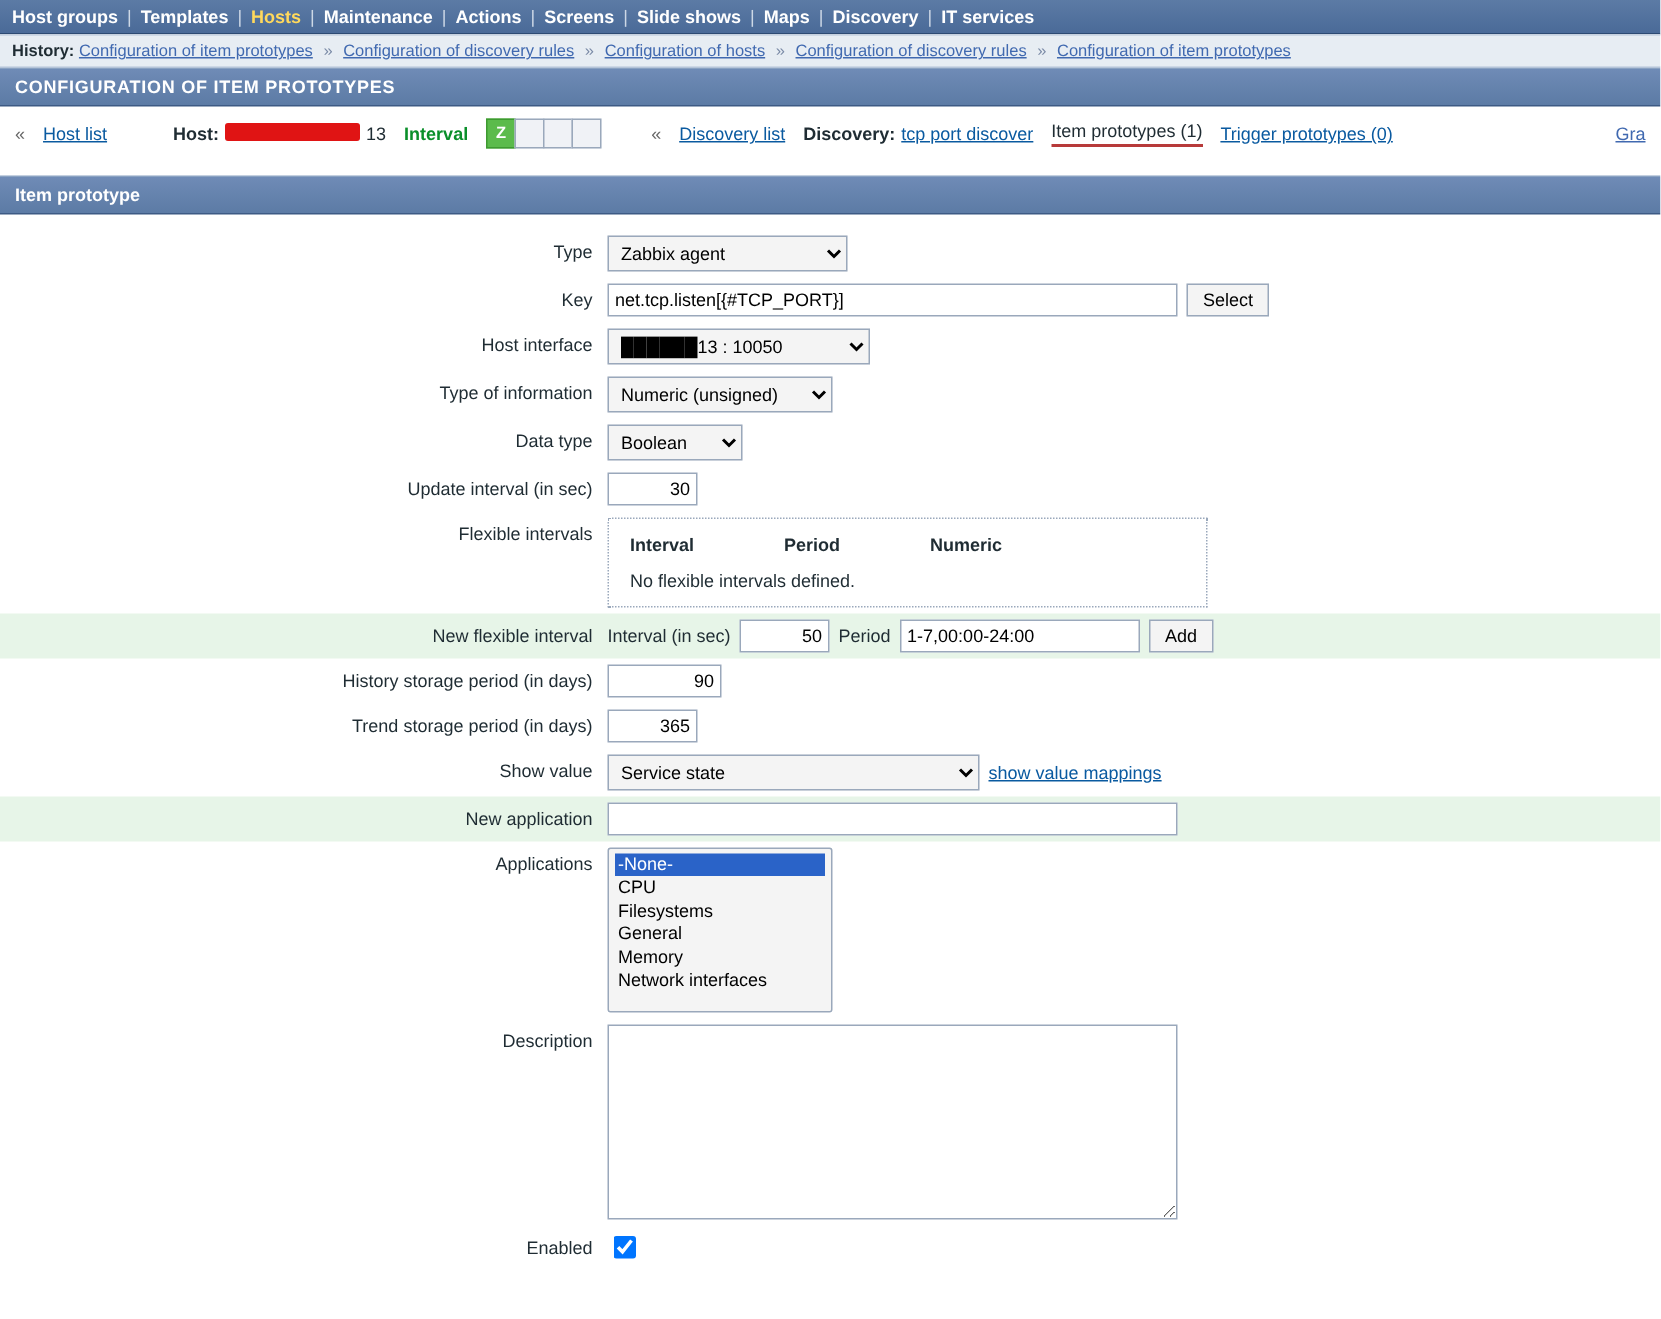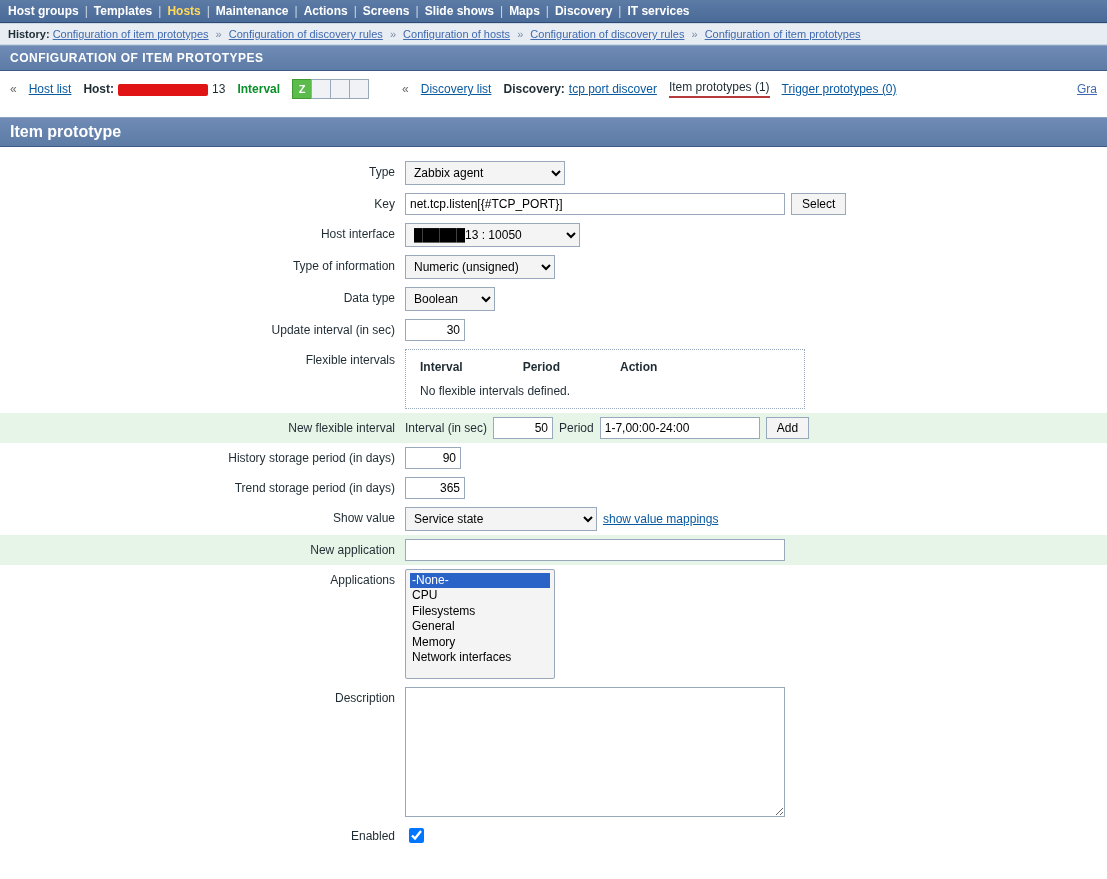--- a/index.html
+++ b/index.html
@@ -16,21 +16,21 @@
   .toolbar { padding:8px 10px; display:flex; align-items:center; gap:12px; font-size:12px; }
   .toolbar .lbl { font-weight:bold; }
   .red-obf { display:inline-block; width:90px; height:12px; background:#e01414; border-radius:2px; vertical-align:-2px; }
   .monitored { color:#0a8f2a; font-weight:bold; }
   .icon-sq { display:inline-flex; }
   .icon-sq span { width:18px; height:18px; border:1px solid #9aa8bb; background:#f0f2f6; margin-right:-1px; display:flex; align-items:center; justify-content:center; font-size:11px; color:#666; }
   .icon-sq span.z { background:#5bbb4b; color:#fff; font-weight:bold; border-color:#3e9a31; }
   .laquo { color:#666; }
   .toolbar .divider { flex:0 0 10px; }
   .tab-underline { border-bottom:2px solid #b73a3a; padding-bottom:2px; }
-  .section-title { background: linear-gradient(#6f8bb6,#5c7ba5); color:#fff; font-weight:bold; padding:5px 10px; font-size:16px; border-top:1px solid #8aa2c2; border-bottom:1px solid #3d5a84; margin-top:10px; }
+  .section-title { background: linear-gradient(#6f8bb6,#5c7ba5); color:#fff; font-weight:bold; padding:5px 10px; font-size:12px; border-top:1px solid #8aa2c2; border-bottom:1px solid #3d5a84; margin-top:10px; }
   .form { margin-top:10px; }
   .row { display:flex; align-items:flex-start; padding:4px 0; }
   .row .label { width:395px; text-align:right; padding-right:10px; padding-top:4px; color:#1f2c33; }
   .row .field { flex:1; display:flex; align-items:center; gap:6px; }
   input[type=text], textarea, select { font-family:inherit; font-size:12px; border:1px solid #9aa8bb; background:#fff; padding:3px 4px; box-sizing:border-box; }
   input.num { text-align:right; }
   select { background:#f4f4f4; }
   button, .btn { font-family:inherit; font-size:12px; border:1px solid #9aa8bb; background:#f4f4f4; padding:3px 10px; cursor:pointer; }
   .hl { background:#e7f5e8; }
   .flex-box { border:1px dotted #9aa8bb; padding:10px 14px; min-width:370px; }
@@ -47,21 +47,21 @@
 
 <div class="nav" id="nav"><span class="item">Host groups</span><span class="sep">|</span><span class="item">Templates</span><span class="sep">|</span><span class="item active">Hosts</span><span class="sep">|</span><span class="item">Maintenance</span><span class="sep">|</span><span class="item">Actions</span><span class="sep">|</span><span class="item">Screens</span><span class="sep">|</span><span class="item">Slide shows</span><span class="sep">|</span><span class="item">Maps</span><span class="sep">|</span><span class="item">Discovery</span><span class="sep">|</span><span class="item">IT services</span></div>
 
 <div class="history" id="history"><b>History:</b> <a>Configuration of item prototypes</a><span class="arr"> » </span><a>Configuration of discovery rules</a><span class="arr"> » </span><a>Configuration of hosts</a><span class="arr"> » </span><a>Configuration of discovery rules</a><span class="arr"> » </span><a>Configuration of item prototypes</a></div>
 
 <div class="page-title">CONFIGURATION OF ITEM PROTOTYPES</div>
 
 <div class="toolbar">
   <span class="laquo">«</span>
   <a>Host list</a>
-  <span style="display:flex;align-items:flex-end;gap:4px;">
+  <span style="display:flex;align-items:flex-start;gap:4px;margin-left:32px;">
     <span class="lbl">Host:</span>
     <span class="red-obf"></span>
       <span>13</span>
   </span>
   <span class="monitored">Interval</span>
   <span class="icon-sq">
     <span class="z">Z</span>
     <span></span>
     <span></span>
     <span></span>
@@ -128,56 +128,56 @@
       </div>
   </div>
 
   <div class="row">
     <div class="label">Flexible intervals</div>
     <div class="field">
       <div class="flex-box">
         <div class="hdr">
           <span>Interval</span>
           <span>Period</span>
-          <span>Action</span>
+          <span>Numeric</span>
         </div>
         <div>No flexible intervals defined.</div>
       </div>
     </div>
   </div>
 
   <div class="row hl">
     <div class="label">New flexible interval</div>
     <div class="field">
       <span>Interval (in sec)</span>
       <input type="text" class="num" style="width: 60px;" value="50">
       <span>Period</span>
       <input type="text" style="width: 160px;" value="1-7,00:00-24:00">
       <button class="btn">Add</button>
     </div>
   </div>
 
   <div class="row">
     <div class="label">History storage period (in days)</div>
     <div class="field">
-        <input type="text" class="num" style="width: 56px;" value="90">
+        <input type="text" class="num" style="width: 76px;" value="90">
       </div>
   </div>
 
   <div class="row">
     <div class="label">Trend storage period (in days)</div>
     <div class="field">
         <input type="text" class="num" style="width: 60px;" value="365">
       </div>
   </div>
 
   <div class="row">
     <div class="label">Show value</div>
     <div class="field">
-      <select style="width:192px"><option>Service state</option></select>
+      <select style="width:248px"><option>Service state</option></select>
       <a>show value mappings</a>
     </div>
   </div>
 
   <div class="row hl">
     <div class="label">New application</div>
     <div class="field">
         <input type="text" style="width: 380px;" value="">
       </div>
   </div>

